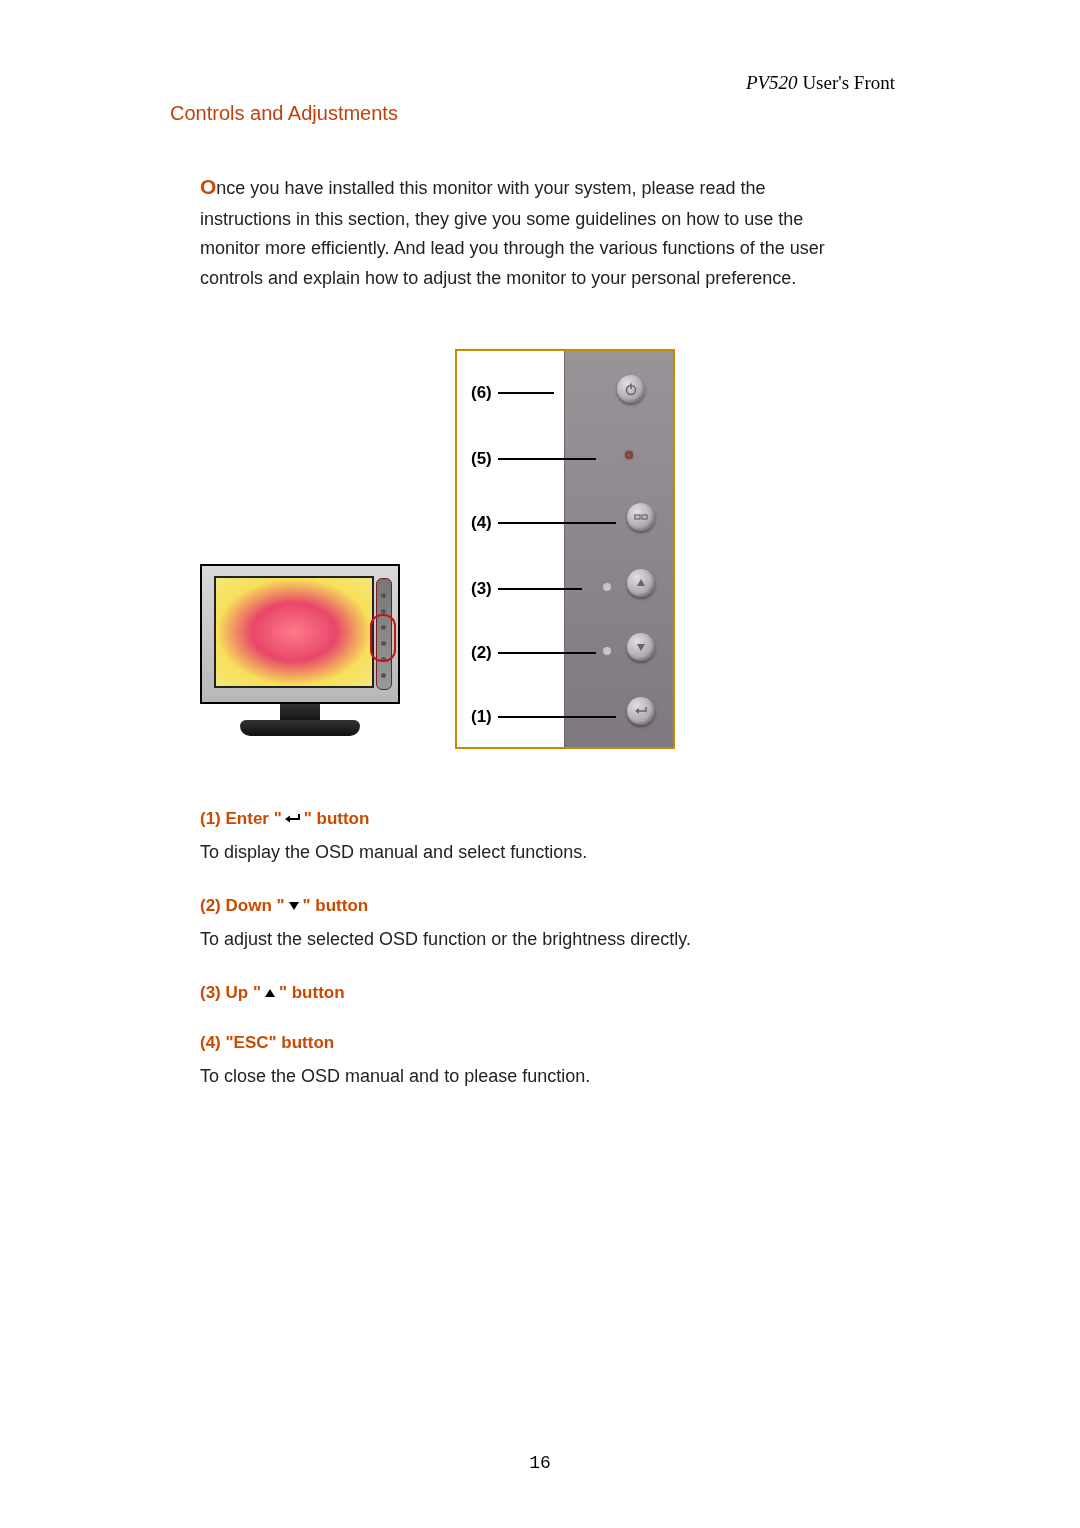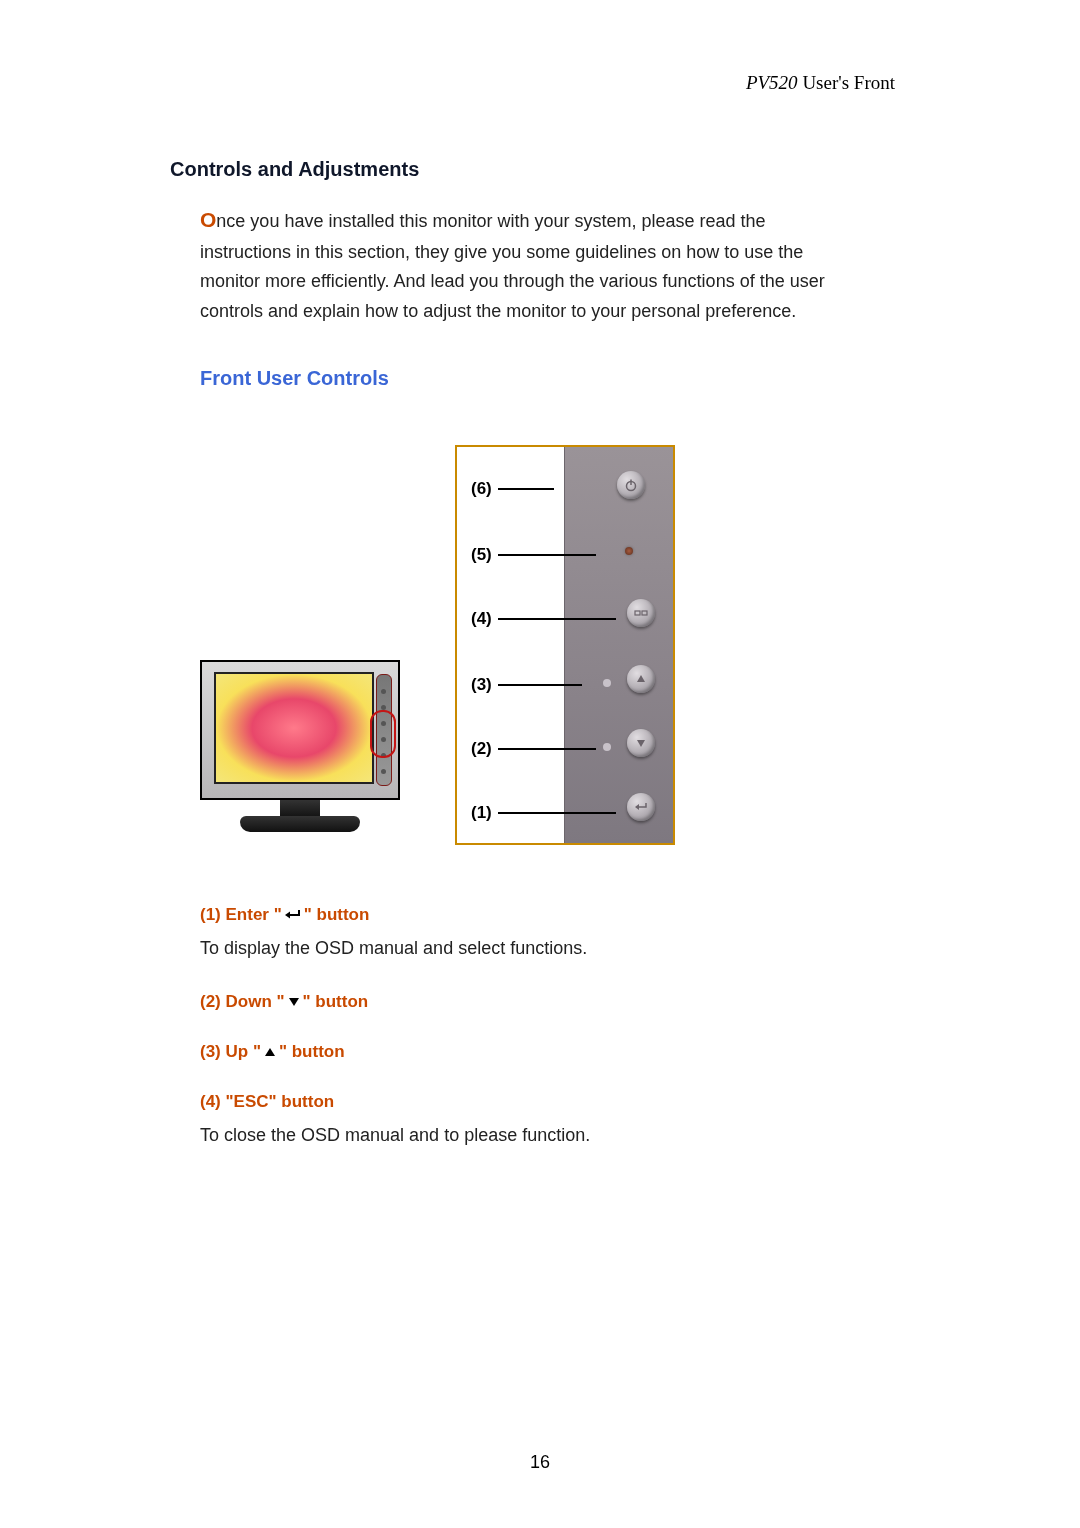--- a/index.html
+++ b/index.html
@@ -25,27 +25,27 @@
     font-size: 19px;
     font-family: "Times New Roman", serif;
     color: #000;
   }
   .header-right .model {
     font-family: "Times New Roman", serif;
     font-style: italic;
   }
   .section-title {
     font-size: 20px;
-    font-weight: bold;
-    color: #0f172a;
-    margin-top: 88px;
+    font-weight: normal;
+    color: #c2410c;
+    margin-top: 32px;
   }
   .body-block {
     margin-left: 30px;
-    margin-top: 22px;
+    margin-top: 45px;
   }
   .intro {
     font-size: 18px;
     line-height: 1.65;
     color: #222;
     max-width: 640px;
   }
   .intro .dropcap {
     color: #c94a00;
     font-weight: bold;
@@ -200,21 +200,21 @@
     color: #222;
     margin-top: 10px;
     line-height: 1.5;
   }
 
   .page-number {
     position: absolute;
     bottom: 55px;
     left: 0; right: 0;
     text-align: center;
-    font-family: Liberation Sans, sans-serif;
+    font-family: Liberation Mono, monospace;
     font-size: 18px;
     color: #000;
   }
 </style>
 </head>
 <body>
 
 <div class="page">
 
   <div class="header-right">
@@ -222,21 +222,20 @@
   </div>
 
   <div class="section-title">Controls and Adjustments</div>
 
   <div class="body-block">
 
     <div class="intro">
       <span class="dropcap">O</span><span>nce you have installed this monitor with your system, please read the instructions in this section, they give you some guidelines on how to use the monitor more efficiently. And lead you through the various functions of the user controls and explain how to adjust the monitor to your personal preference.</span>
     </div>
 
-    <div class="subhead">Front User Controls</div>
 
     <div class="fig-row">
 
       <div class="monitor-fig">
         <div class="monitor-bezel">
           <div class="monitor-screen"></div>
           <div class="monitor-side"></div>
           <div class="monitor-ring"></div>
         </div>
         <div class="monitor-neck"></div>
@@ -323,20 +322,21 @@
 
       <div class="ctl-title">
         <span>(2) Down "</span>
         <span class="sym">
           <svg width="14" height="12" viewBox="0 0 14 12">
               <polygon points="2,2 12,2 7,10" fill="#000"></polygon>
             </svg>
         </span>
         <span>" button</span>
       </div>
+      <div class="ctl-body">To adjust the selected OSD function or the brightness directly.</div>
 
       <div class="ctl-title">
         <span>(3) Up "</span>
         <span class="sym">
           <svg width="14" height="12" viewBox="0 0 14 12">
               <polygon points="7,2 12,10 2,10" fill="#000"></polygon>
             </svg>
         </span>
         <span>" button</span>
       </div>

